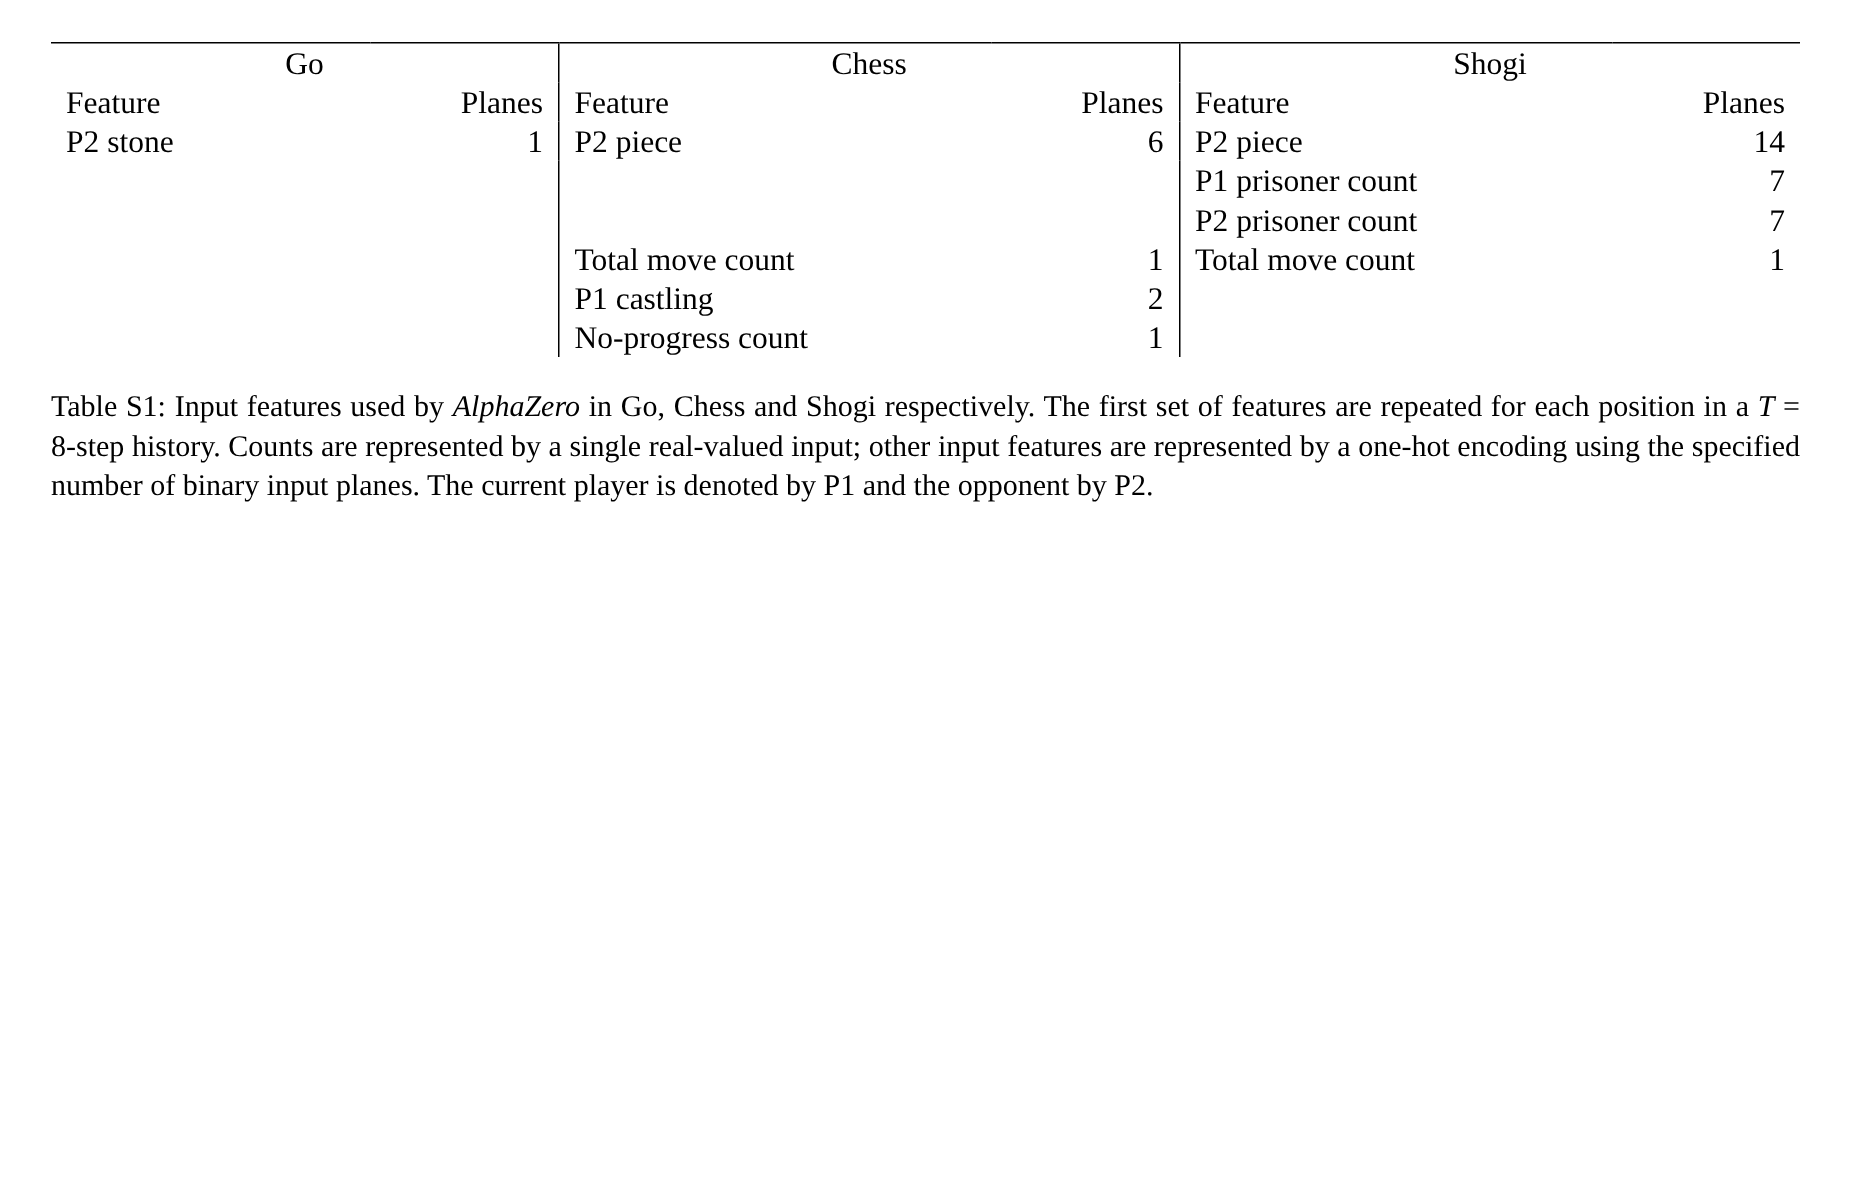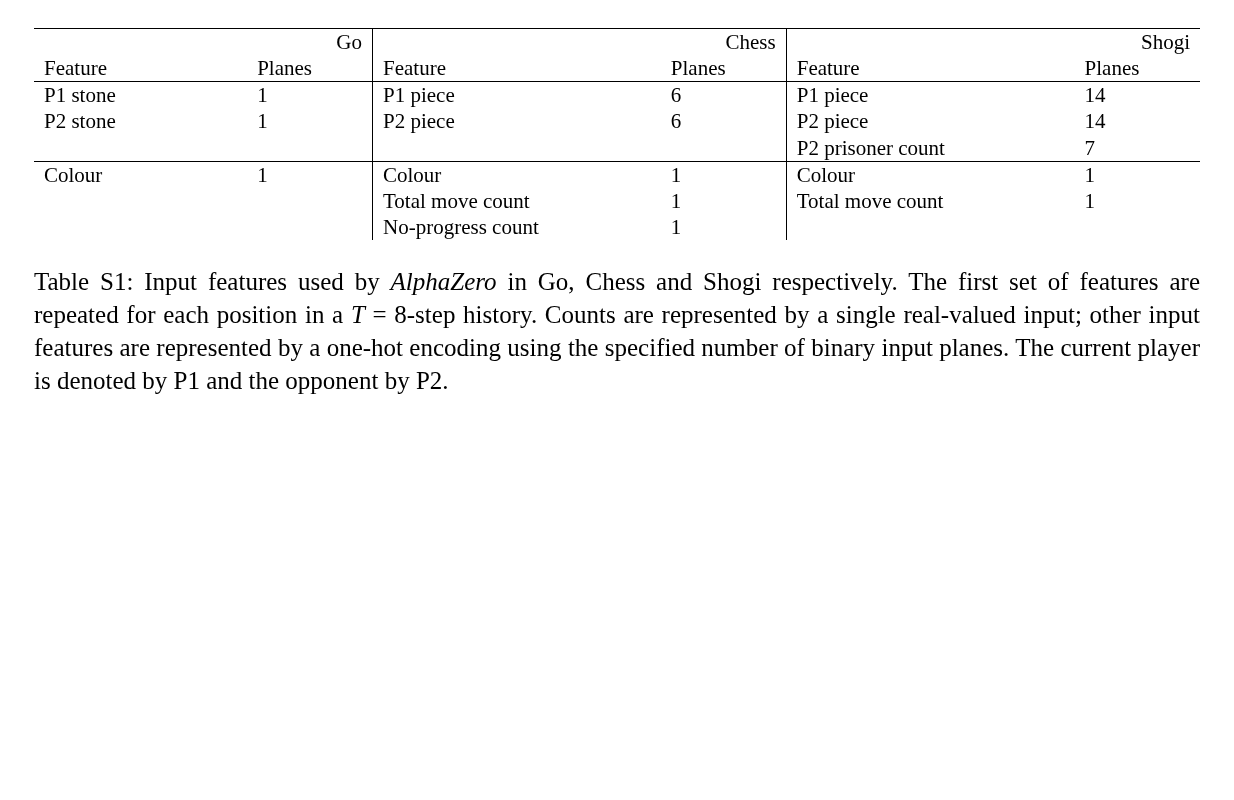--- a/index.html
+++ b/index.html
@@ -13,29 +13,29 @@
   }
   table {
     border-collapse: collapse;
     width: 100%;
     margin-bottom: 18px;
   }
   td {
     padding: 1px 10px;
     vertical-align: baseline;
   }
-  .num { }
+  .num { text-align: right; }
   .rule-top td { border-top: 1.4px solid #000; }
   .rule-mid td { border-top: 0.6px solid #000; }
   .rule-bot td { border-bottom: 1.4px solid #000; }
   .vr { border-left: 0.6px solid #000; }
-  .group-header { text-align: right; }
+  .group-header { text-align: center; }
   .caption {
     text-align: justify;
-    font-size: 25px;
+    font-size: 20px;
     line-height: 1.32;
   }
   .eq { font-style: italic; }
 </style>
 </head>
 <body>
 
 <table>
   <colgroup>
     <col style="width:17%">
@@ -53,60 +53,60 @@
     </tr>
     <tr>
       <td>Feature</td>
       <td class="num">Planes</td>
       <td class="vr">Feature</td>
       <td class="num">Planes</td>
       <td class="vr">Feature</td>
       <td class="num">Planes</td>
     </tr>
 
-    <tr class="rule-mid">
-      <td>P1 stone</td>
-        <td class="num">1</td>
-      <td class="vr">P1 piece</td>
-        <td class="num">6</td>
-      <td class="vr">P1 piece</td>
-        <td class="num">14</td>
-    </tr>
     <tr>
       <td>P2 stone</td>
         <td class="num">1</td>
       <td class="vr">P2 piece</td>
         <td class="num">6</td>
       <td class="vr">P2 piece</td>
         <td class="num">14</td>
     </tr>
     <tr>
       <td></td>
         <td class="num"></td>
       <td class="vr"></td>
         <td class="num"></td>
+      <td class="vr">P1 prisoner count</td>
+        <td class="num">7</td>
+    </tr>
+    <tr>
+      <td></td>
+        <td class="num"></td>
+      <td class="vr"></td>
+        <td class="num"></td>
       <td class="vr">P2 prisoner count</td>
         <td class="num">7</td>
     </tr>
 
-    <tr class="rule-mid">
-      <td>Colour</td>
-        <td class="num">1</td>
-      <td class="vr">Colour</td>
-        <td class="num">1</td>
-      <td class="vr">Colour</td>
-        <td class="num">1</td>
-    </tr>
     <tr>
       <td></td>
         <td class="num"></td>
       <td class="vr">Total move count</td>
         <td class="num">1</td>
       <td class="vr">Total move count</td>
         <td class="num">1</td>
+    </tr>
+    <tr>
+      <td></td>
+        <td class="num"></td>
+      <td class="vr">P1 castling</td>
+        <td class="num">2</td>
+      <td class="vr"></td>
+        <td class="num"></td>
     </tr>
     <tr>
       <td></td>
         <td class="num"></td>
       <td class="vr">No-progress count</td>
         <td class="num">1</td>
       <td class="vr"></td>
         <td class="num"></td>
     </tr>
 

